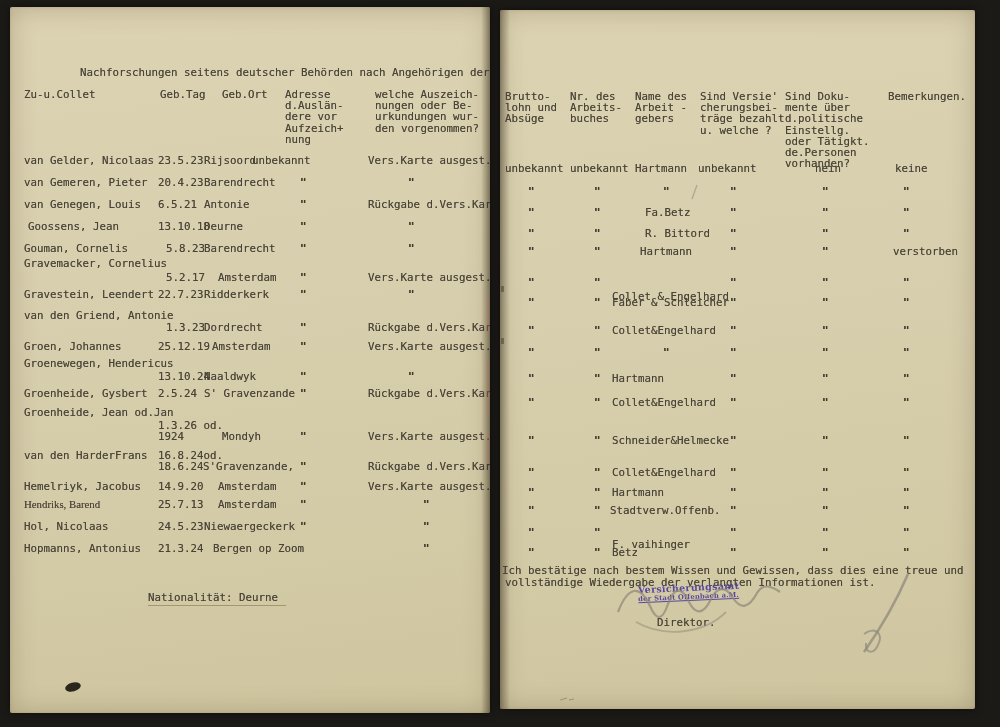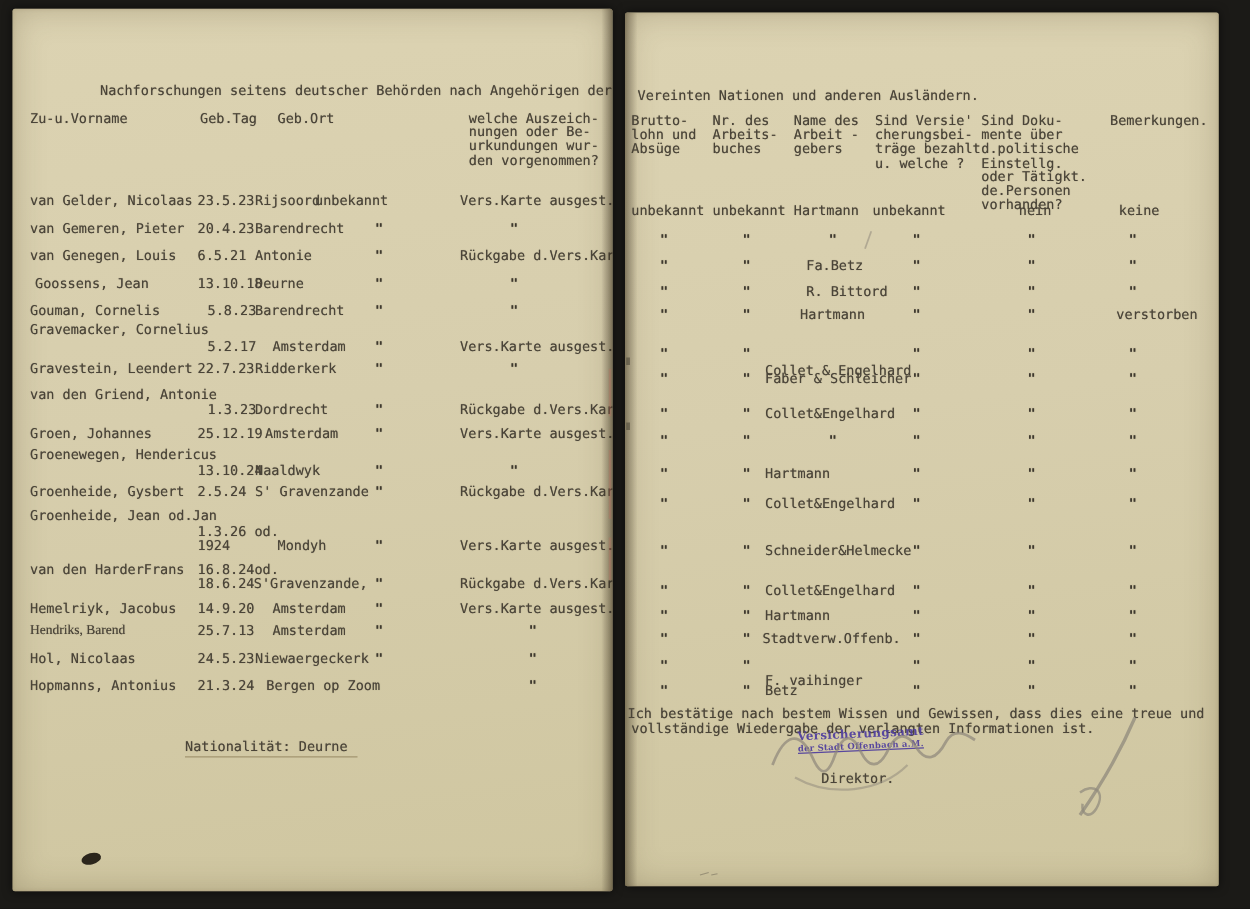--- a/index.html
+++ b/index.html
@@ -27,23 +27,28 @@
   .redmark{position:absolute;width:2px;background:rgba(190,110,95,.33);z-index:4;}
   .inkdash{position:absolute;background:rgba(55,52,40,.45);z-index:4;}
 </style>
 </head>
 <body>
 
 <div class="stage">
 
   <div class="page page-left" id="page-left">
     <div class="t" style="left:70px;top:60px">Nachforschungen seitens deutscher Behörden nach Angehörigen der</div>
-    <div class="t hdr" style="left:14px;top:82px">Zu-u.Vorname</div>
+    <div class="t hdr" style="left:14px;top:82px">Zu-u.Collet</div>
     <div class="t hdr" style="left:150px;top:82px">Geb.Tag</div>
     <div class="t hdr" style="left:212px;top:82px">Geb.Ort</div>
+    <div class="t hdr" style="left:275px;top:82px">Adresse
+d.Auslän-
+dere vor
+Aufzeich+
+nung</div>
     <div class="t hdr" style="left:365px;top:82px">welche Auszeich-
 nungen oder Be-
 urkundungen wur-
 den vorgenommen?</div>
     <div class="t underlined" style="left:138px;top:585px">Nationalität: Deurne</div>
   <span class="t" style="left: 14px; top: 148px;">van Gelder, Nicolaas</span>
       <span class="t" style="left: 148px; top: 148px;">23.5.23</span>
       <span class="t" style="left: 194px; top: 148px;">Rijsoord</span>
       <span class="t" style="left: 242px; top: 148px;">unbekannt</span>
       <span class="t" style="left: 358px; top: 148px;">Vers.Karte ausgest.</span>
@@ -124,21 +129,20 @@
       <span class="t" style="left: 194px; top: 514px;">Niewaergeckerk</span>
       <span class="t dit" style="left: 290px; top: 514px;">"</span>
       <span class="t dit" style="left: 413px; top: 514px;">"</span>
       <span class="t" style="left: 14px; top: 536px;">Hopmanns, Antonius</span>
       <span class="t" style="left: 148px; top: 536px;">21.3.24</span>
       <span class="t" style="left: 203px; top: 536px;">Bergen op Zoom</span>
       <span class="t dit" style="left: 413px; top: 536px;">"</span>
     </div>
 
   <div class="page page-right" id="page-right">
-    <div class="t" style="left:10px;top:61px">Vereinten Nationen und anderen Ausländern.</div>
     <div class="t hdr" style="left:5px;top:81px">Brutto-
 lohn und
 Absüge</div>
     <div class="t hdr" style="left:70px;top:81px">Nr. des
 Arbeits-
 buches</div>
     <div class="t hdr" style="left:135px;top:81px">Name des
 Arbeit -
 gebers</div>
     <div class="t hdr" style="left:200px;top:81px">Sind Versie'

